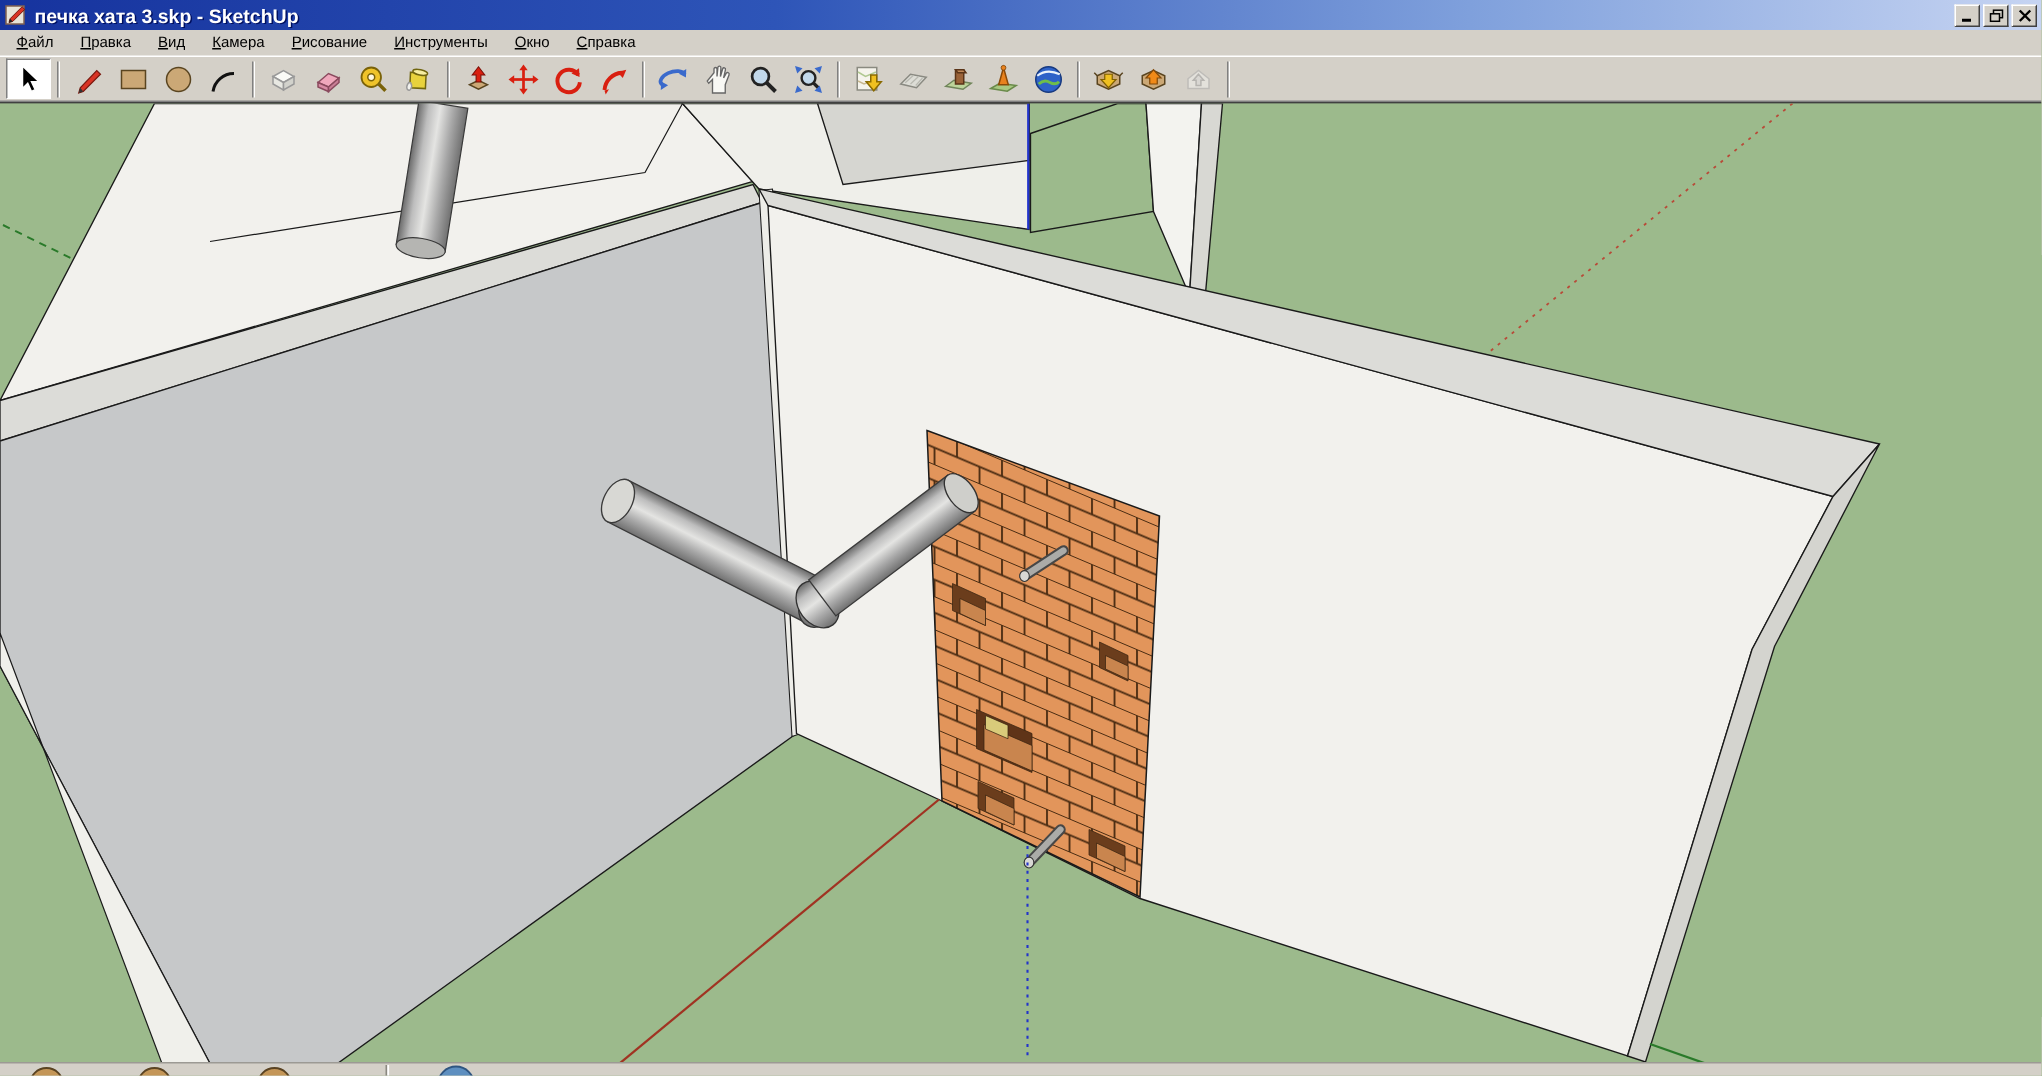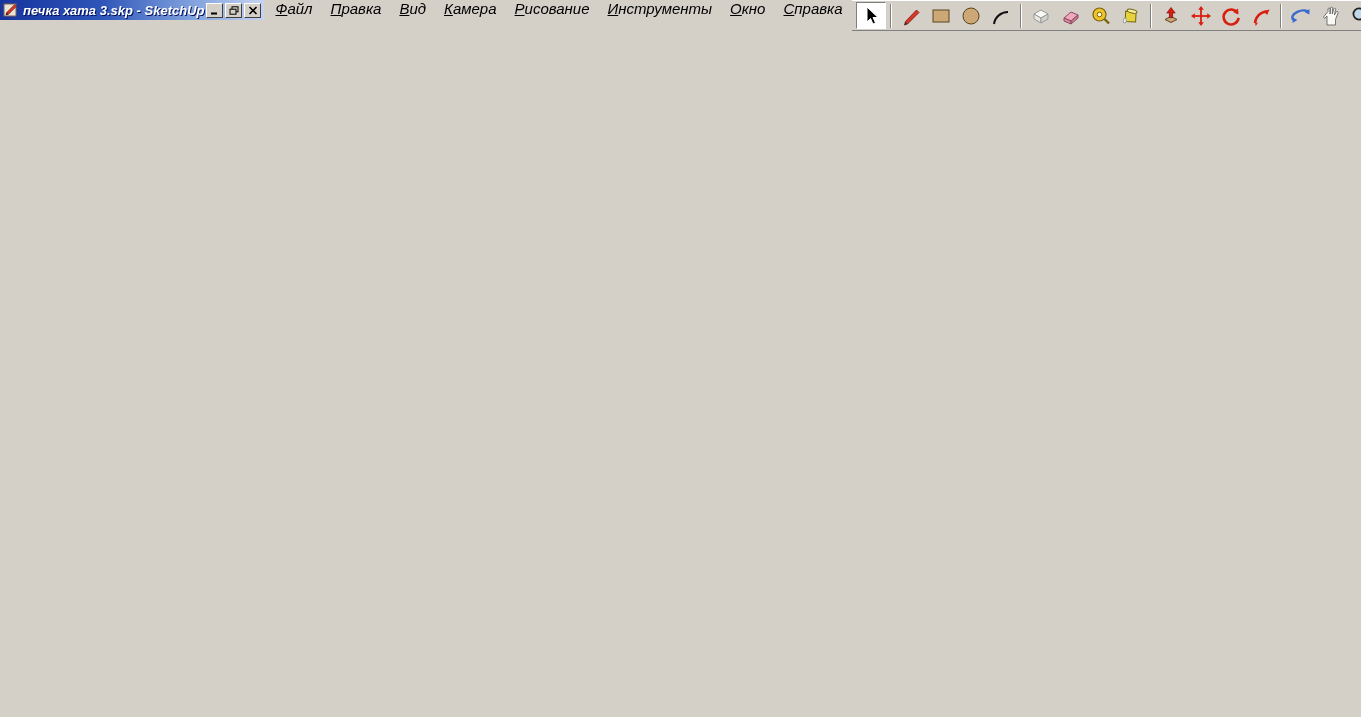--- a/index.html
+++ b/index.html
@@ -1,28 +1,28 @@
 <!DOCTYPE html>
 <html><head>
 <meta charset="utf-8">
 <style>
   html,body{margin:0;padding:0;}
   body{width:1361px;height:717px;overflow:hidden;background:#D4D0C8;font-family:"Liberation Sans",sans-serif;}
-  .window{width:1361px;height:717px;display:flex;flex-direction:row;font-style:italic;}
+  .window{width:1361px;height:717px;display:flex;flex-direction:column;}
   
   .titlebar{height:20px;flex:0 0 20px;display:flex;align-items:center;padding:0 3px;
     background:linear-gradient(90deg,#16339E 0%,#2E55B8 38%,#7FA0DC 72%,#C6D4F2 100%);}
   .appicon{width:16px;height:16px;flex:0 0 16px;}
   .title{flex:1;color:#fff;font-weight:bold;font-size:13px;margin-left:4px;white-space:nowrap;
     text-shadow:1px 1px 0 #001060;}
   .winbtn{width:17px;height:15px;margin-left:2px;padding:0;background:#D4D0C8;
     border:1px solid;border-color:#FFFFFF #404040 #404040 #FFFFFF;display:flex;align-items:center;justify-content:center;}
   
   .menubar{height:17px;flex:0 0 17px;background:#D4D0C8;display:flex;align-items:center;padding-left:2px;}
-  .menu-item{font-size:15px;line-height:17px;padding:0 9px;color:#000;cursor:default;}
+  .menu-item{font-size:10px;line-height:17px;padding:0 9px;color:#000;cursor:default;}
   
   .toolbar{height:31px;flex:0 0 31px;background:#D4D0C8;display:flex;align-items:center;padding-left:4px;
     border-top:1px solid #FFFFFF;border-bottom:1px solid #808080;box-sizing:border-box;}
   .tbtn{width:30px;height:27px;padding:0;margin:0;background:transparent;border:1px solid transparent;
     display:flex;align-items:center;justify-content:center;}
   .tbtn svg{display:block;}
   .tbtn.active{background:#FFFFFF;border-color:#808080 #FFFFFF #FFFFFF #808080;}
   .tbtn.disabled{opacity:.5;filter:grayscale(55%);}
   .tsep{width:0;height:24px;border-left:1px solid #808080;border-right:1px solid #FFFFFF;margin:0 4px;}
   

